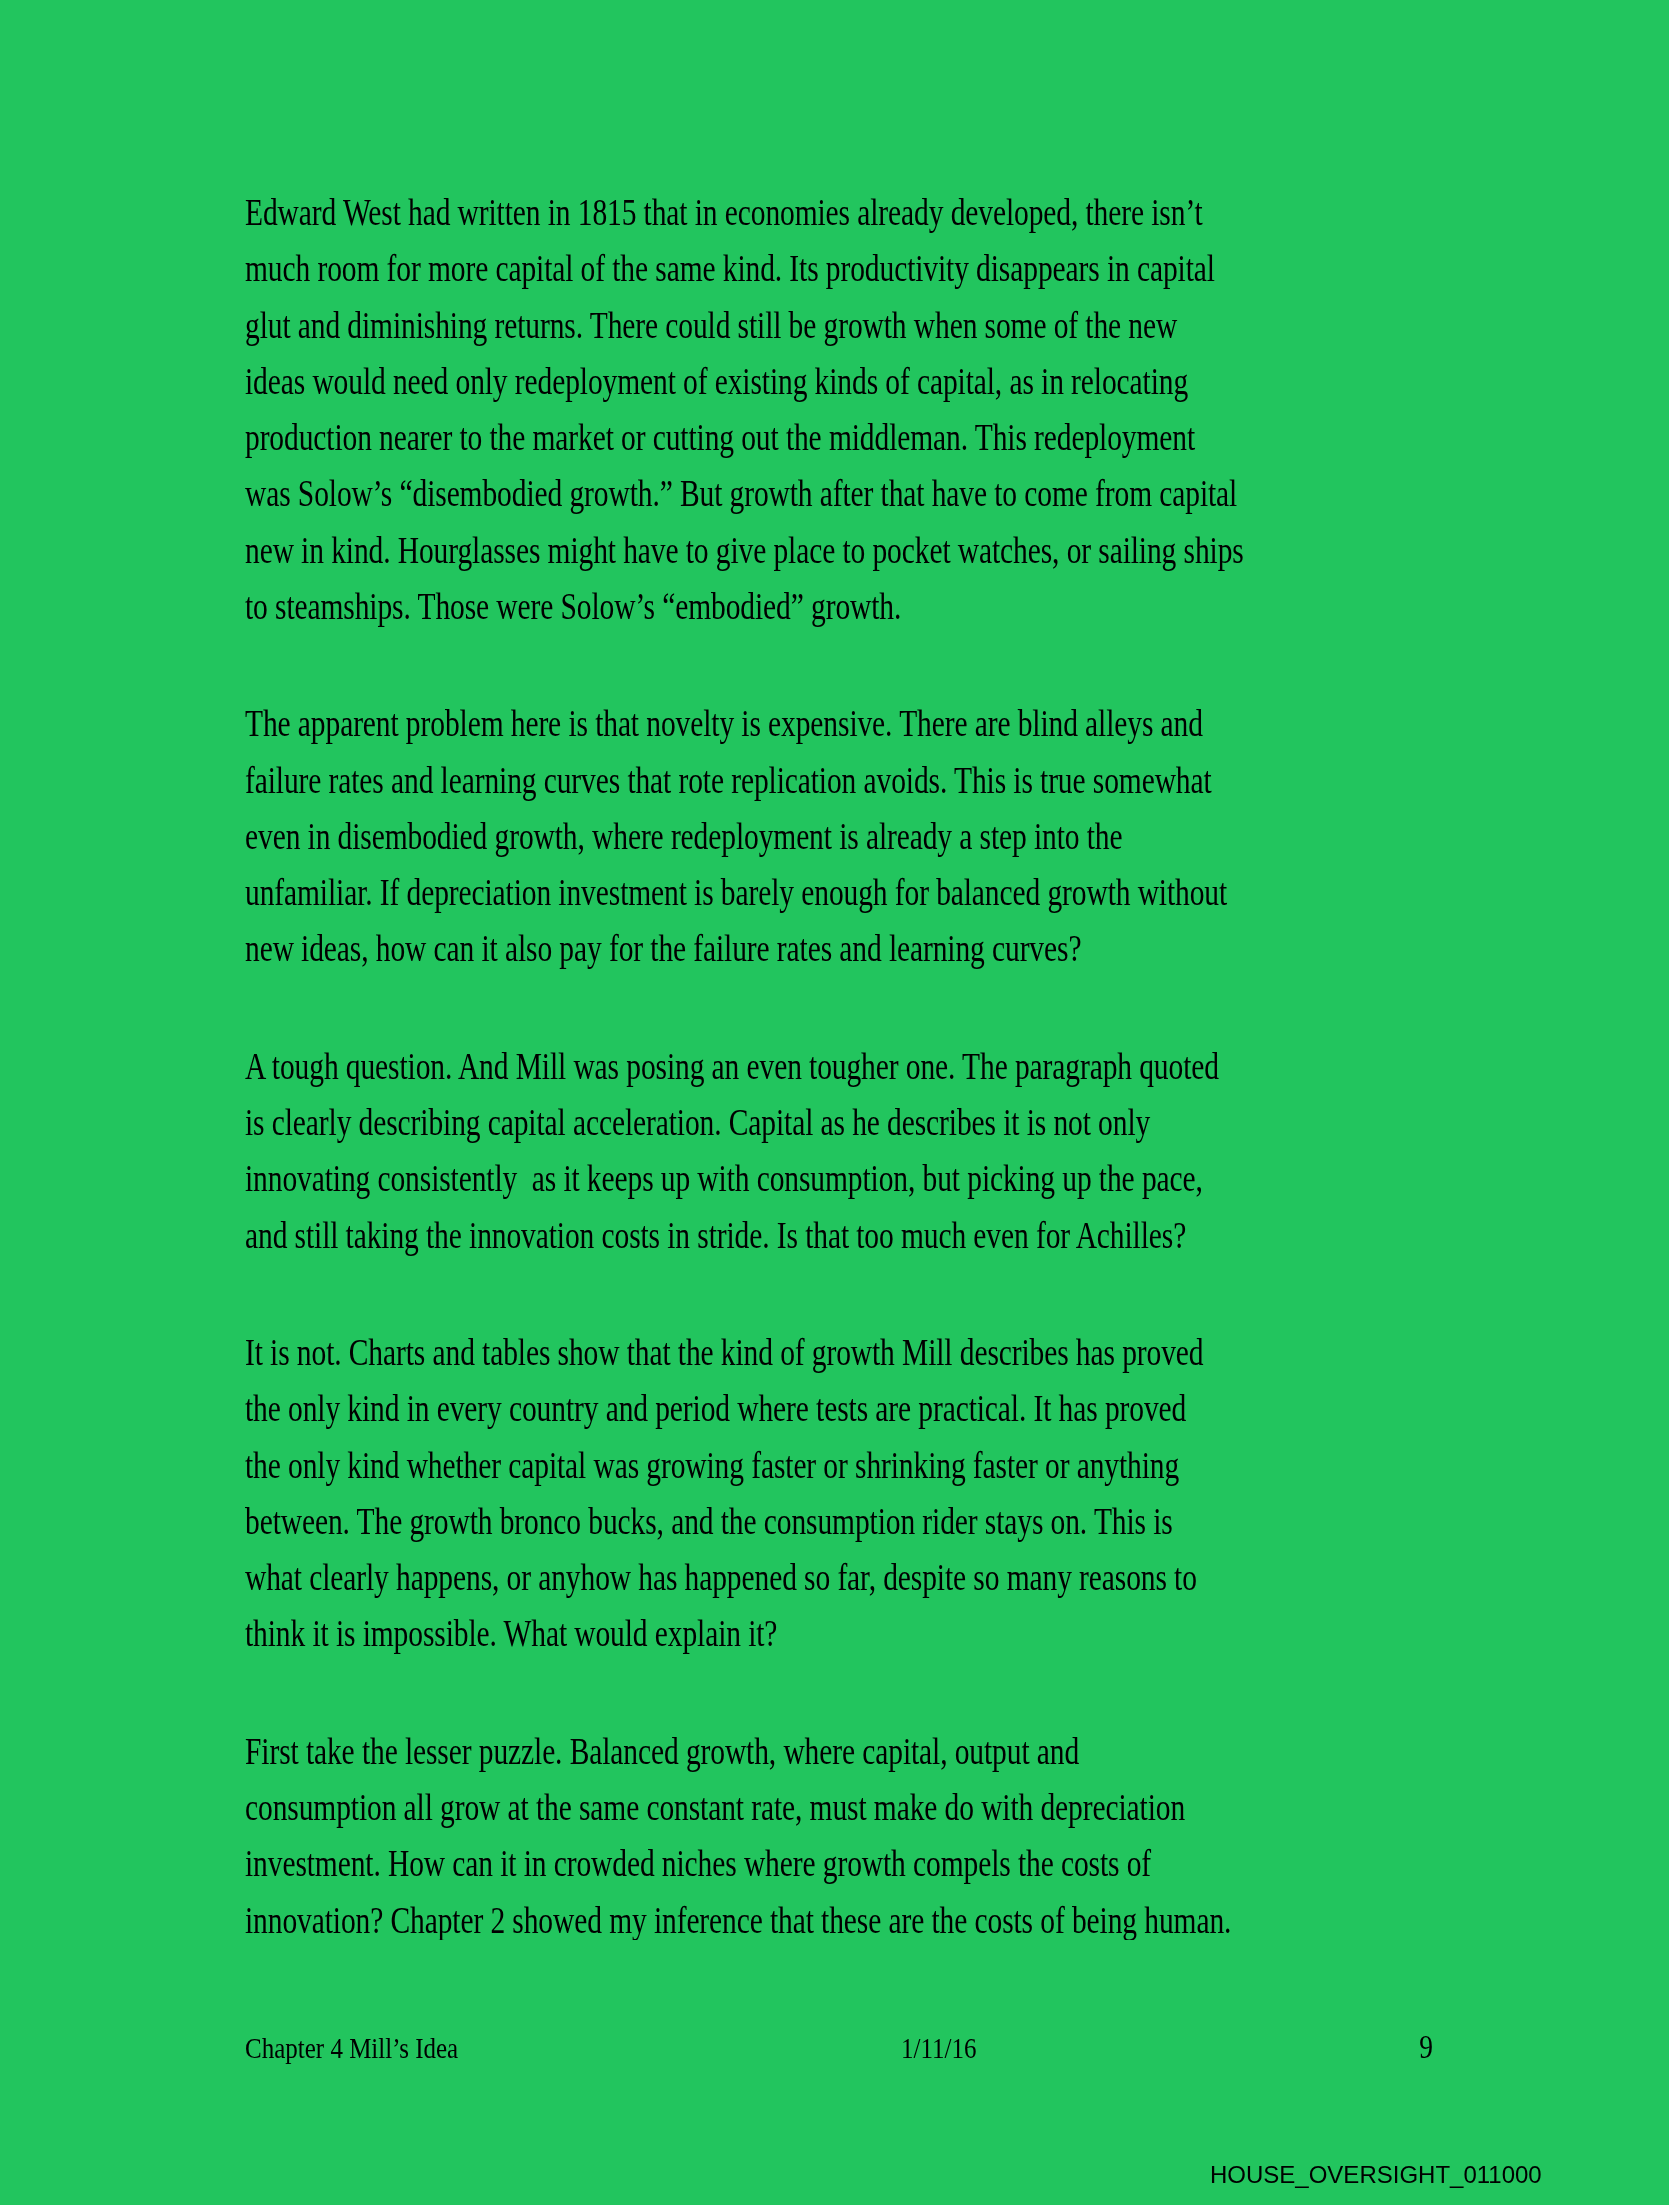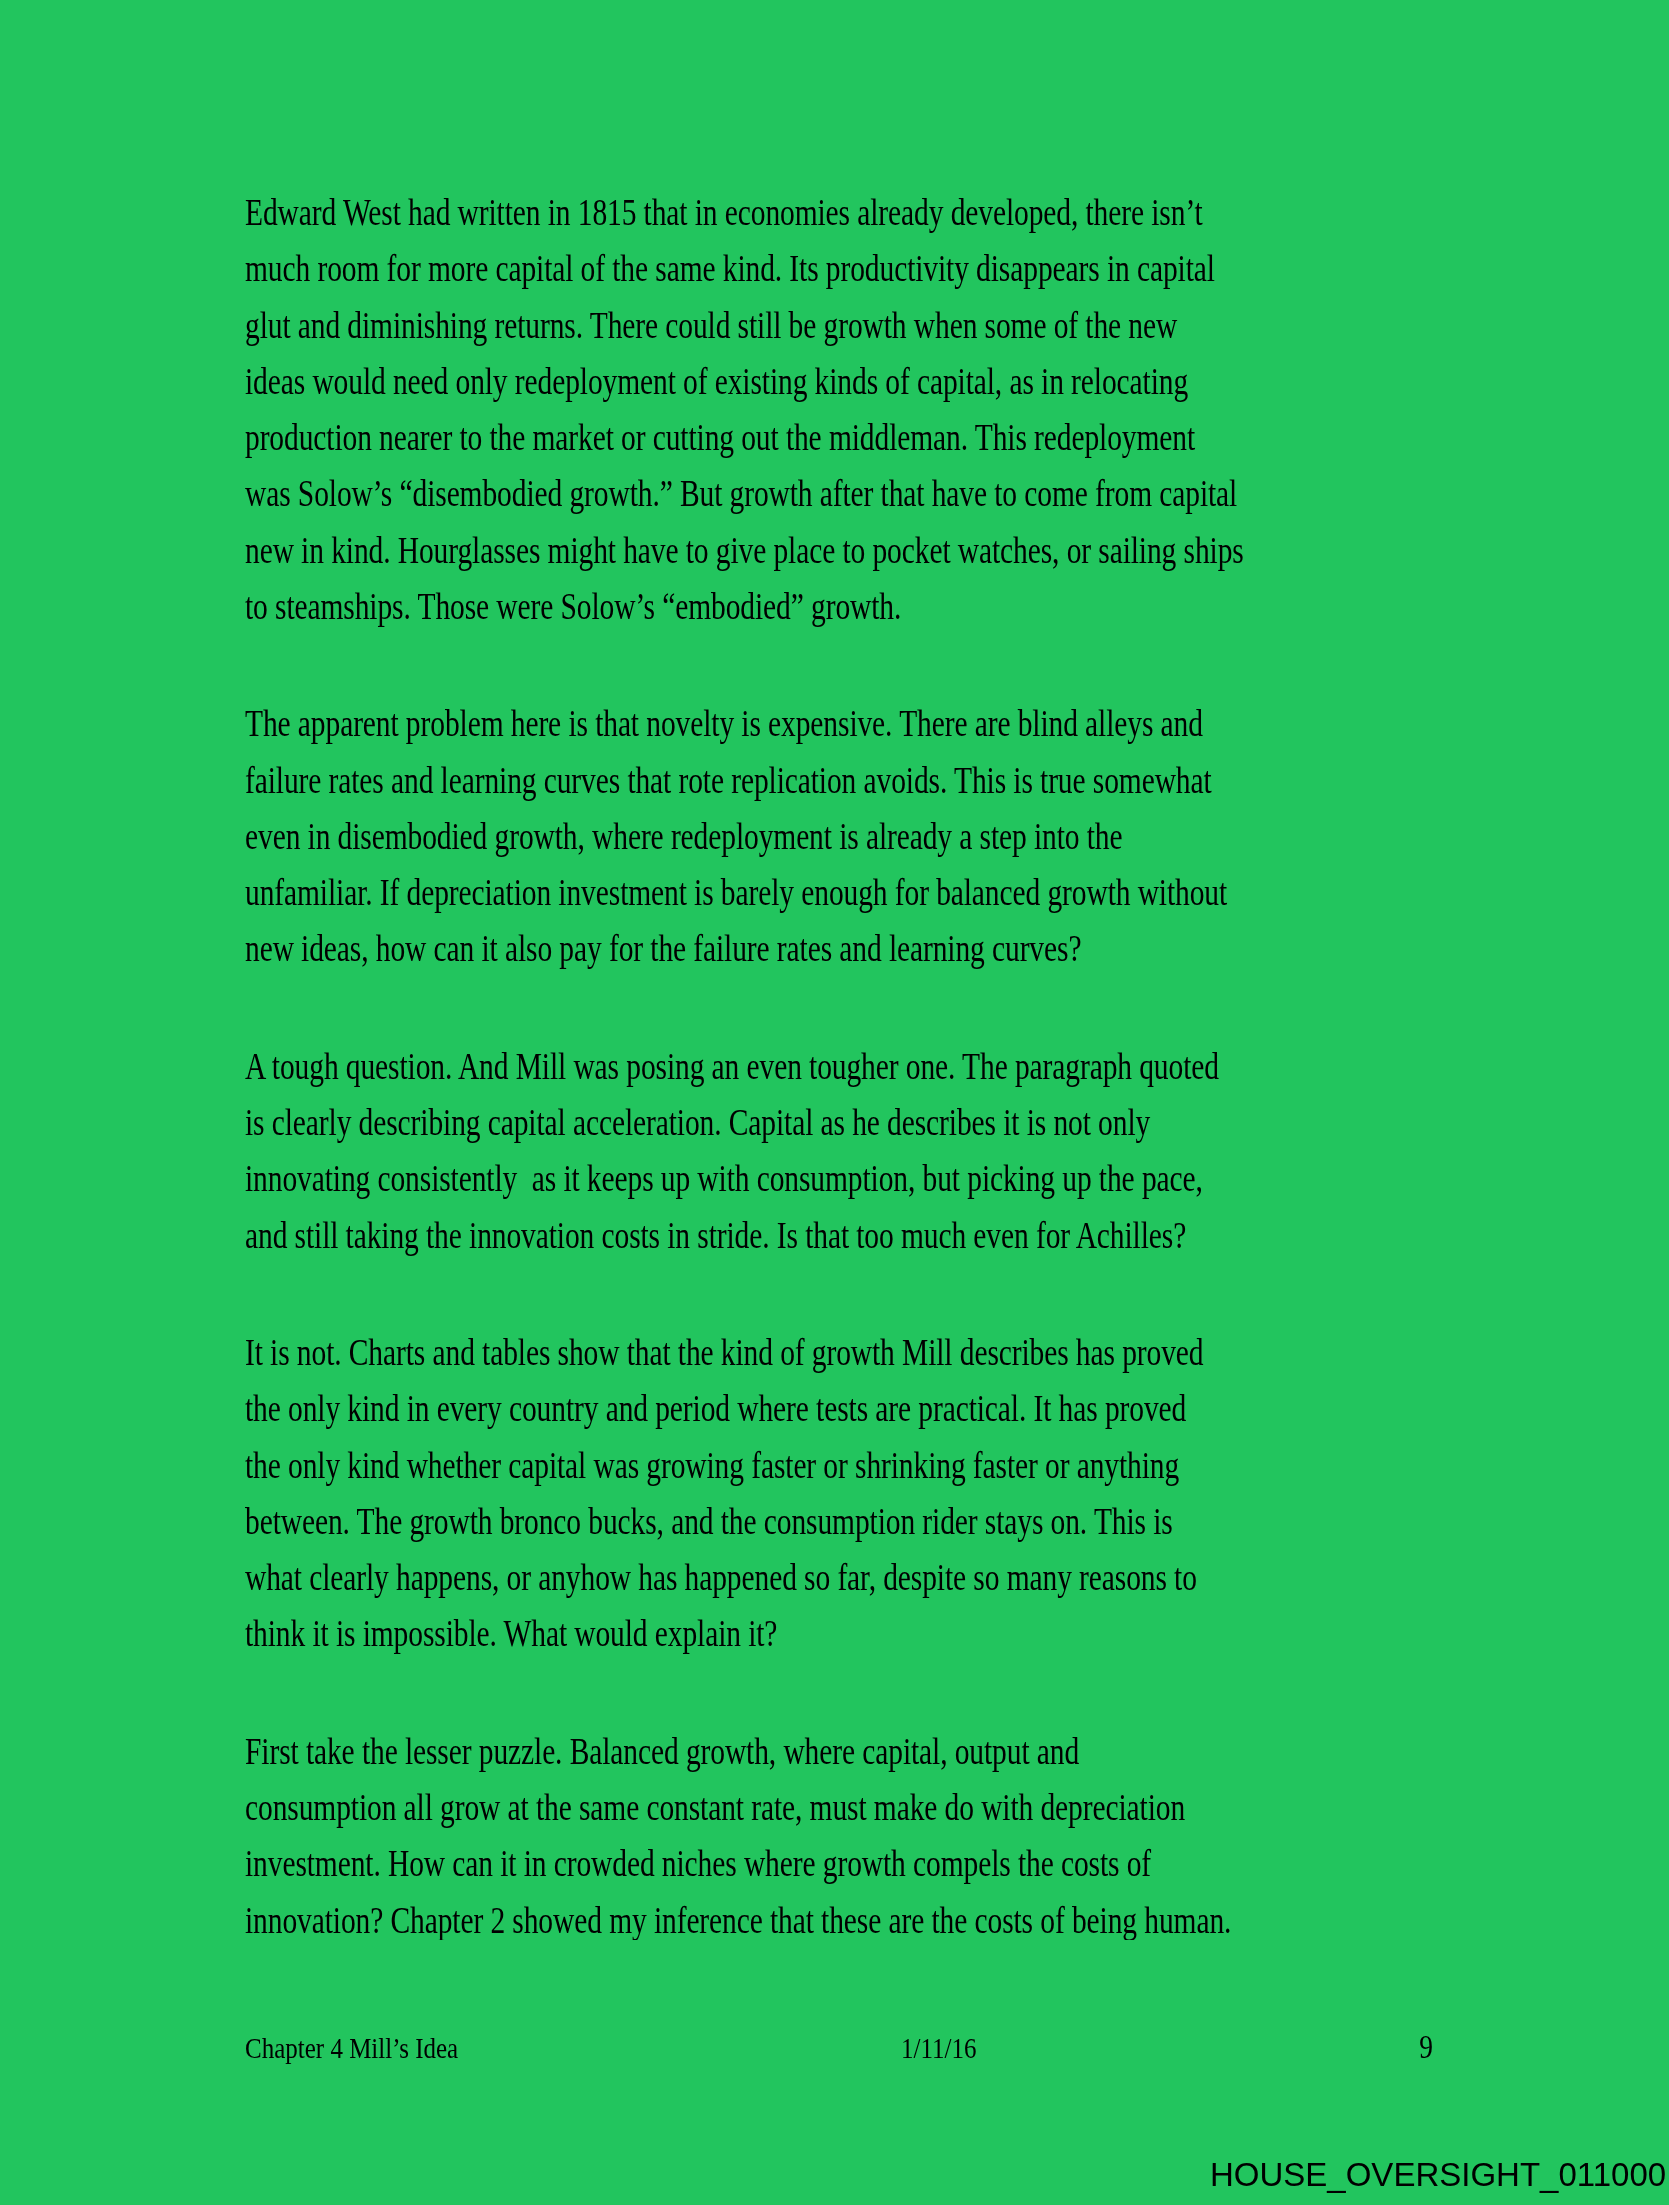--- a/index.html
+++ b/index.html
@@ -45,21 +45,21 @@
     transform-origin: top left;
   }
   .footer .cell-left   { text-align: left; }
   .footer .cell-center { text-align: center; }
   .footer .cell-right  { text-align: right; font-size: 27.5px; }
   .bates {
     position: absolute;
     left: 1210px;
     top: 2156px;
     font-family: "Liberation Sans", sans-serif;
-    font-size: 33px;
+    font-size: 24px;
     line-height: 37px;
     color: #000000;
     white-space: nowrap;
   }
 </style>
 </head>
 <body>
 
 <div class="page">
 

